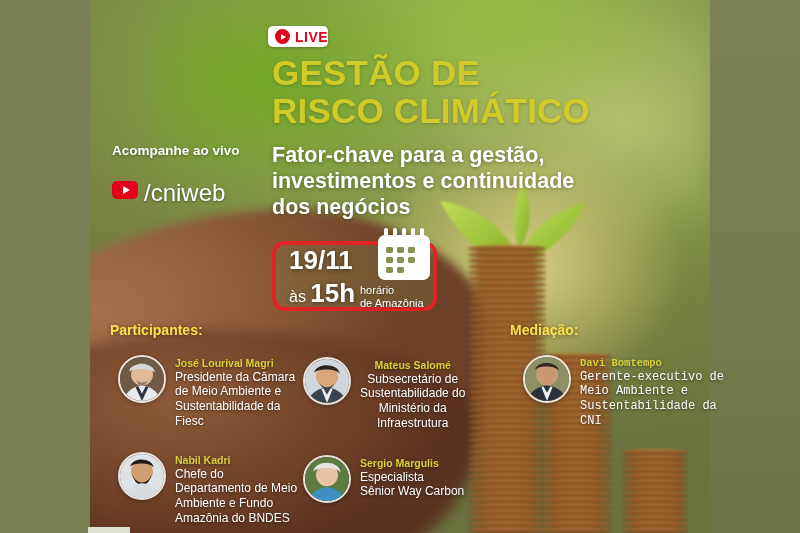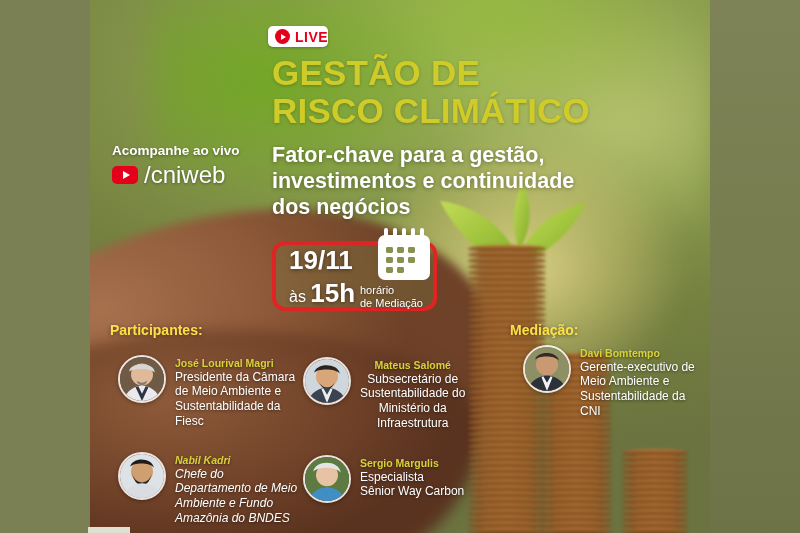--- a/index.html
+++ b/index.html
@@ -92,21 +92,21 @@
     text-shadow:0 1px 3px rgba(60,60,20,.35);
   }
   .subtitle{
     position:absolute;left:272px;top:143px;width:400px;
     color:#ffffff;font-weight:bold;font-size:21.5px;line-height:1.2;
     text-shadow:0 1px 4px rgba(0,0,0,.35);
   }
 
   .watch{position:absolute;left:112px;top:143px;width:160px;}
   .watch .w1{color:#fff;font-weight:bold;font-size:13.5px;text-shadow:0 1px 3px rgba(0,0,0,.4);}
-  .watch .w2{display:flex;align-items:center;gap:6px;margin-top:5px;}
+  .watch .w2{display:flex;align-items:flex-start;gap:6px;margin-top:23px;}
   .watch .yt{
     width:26px;height:18px;background:#e4001b;border-radius:5px;
     display:flex;align-items:center;justify-content:center;flex:0 0 auto;
   }
   .watch .yt i{display:block;width:0;height:0;
     border-left:7px solid #fff;border-top:4.5px solid transparent;border-bottom:4.5px solid transparent;margin-left:2px;}
   .watch .handle{color:#fff;font-size:24px;line-height:1;text-shadow:0 1px 3px rgba(0,0,0,.4);}
 
   .date-box{
     position:absolute;left:272px;top:241px;width:165px;height:70px;
@@ -139,23 +139,23 @@
     overflow:hidden;position:relative;
     box-shadow:0 1px 4px rgba(0,0,0,.35);
   }
   .avatar svg{display:block;width:100%;height:100%;}
   .pinfo{padding-top:2px;}
   .pname{color:#d8d23a;font-weight:bold;font-size:10.5px;line-height:1.2;text-shadow:0 1px 3px rgba(0,0,0,.5);}
   .prole{color:#ffffff;font-size:12px;line-height:1.24;text-shadow:0 1px 3px rgba(0,0,0,.5);}
 
   .p1{left:118px;top:355px;}
   .p2{left:303px;top:357px;text-align:center;}
-  .p3{left:118px;top:452px;font-style:italic;}
+  .p3{left:118px;top:452px;}
   .p4{left:303px;top:455px;}
-  .m1{left:523px;top:345px;}
+  .m1{left:523px;top:355px;font-family:Liberation Mono, monospace;}
 </style>
 </head>
 <body>
 
 <div class="stage">
 
   <div class="bg">
     <div class="bg-base"></div>
     <div class="bg-foliage"></div>
     <div class="bg-glow"></div>
@@ -339,21 +339,21 @@
           <rect x="33" y="19" width="7" height="6" rx="1.4"></rect>
           <rect x="11" y="29" width="7" height="6" rx="1.4"></rect>
           <rect x="22" y="29" width="7" height="6" rx="1.4"></rect>
           <rect x="33" y="29" width="7" height="6" rx="1.4"></rect>
           <rect x="11" y="39" width="7" height="6" rx="1.4"></rect>
           <rect x="22" y="39" width="7" height="6" rx="1.4"></rect>
         </g>
       </svg>
       <div class="tz">
         <div>horário</div>
-        <div>de Mediação</div>
+        <div>de Amazônia</div>
       </div>
     </div>
 
     <div class="sec-head sec-participantes">Participantes:</div>
     <div class="sec-head sec-mediacao">Mediação:</div>
 
     <div class="person p1">
       <div class="avatar">
         <svg viewBox="0 0 48 48">
             <rect width="48" height="48" fill="#6f5a46"></rect>

